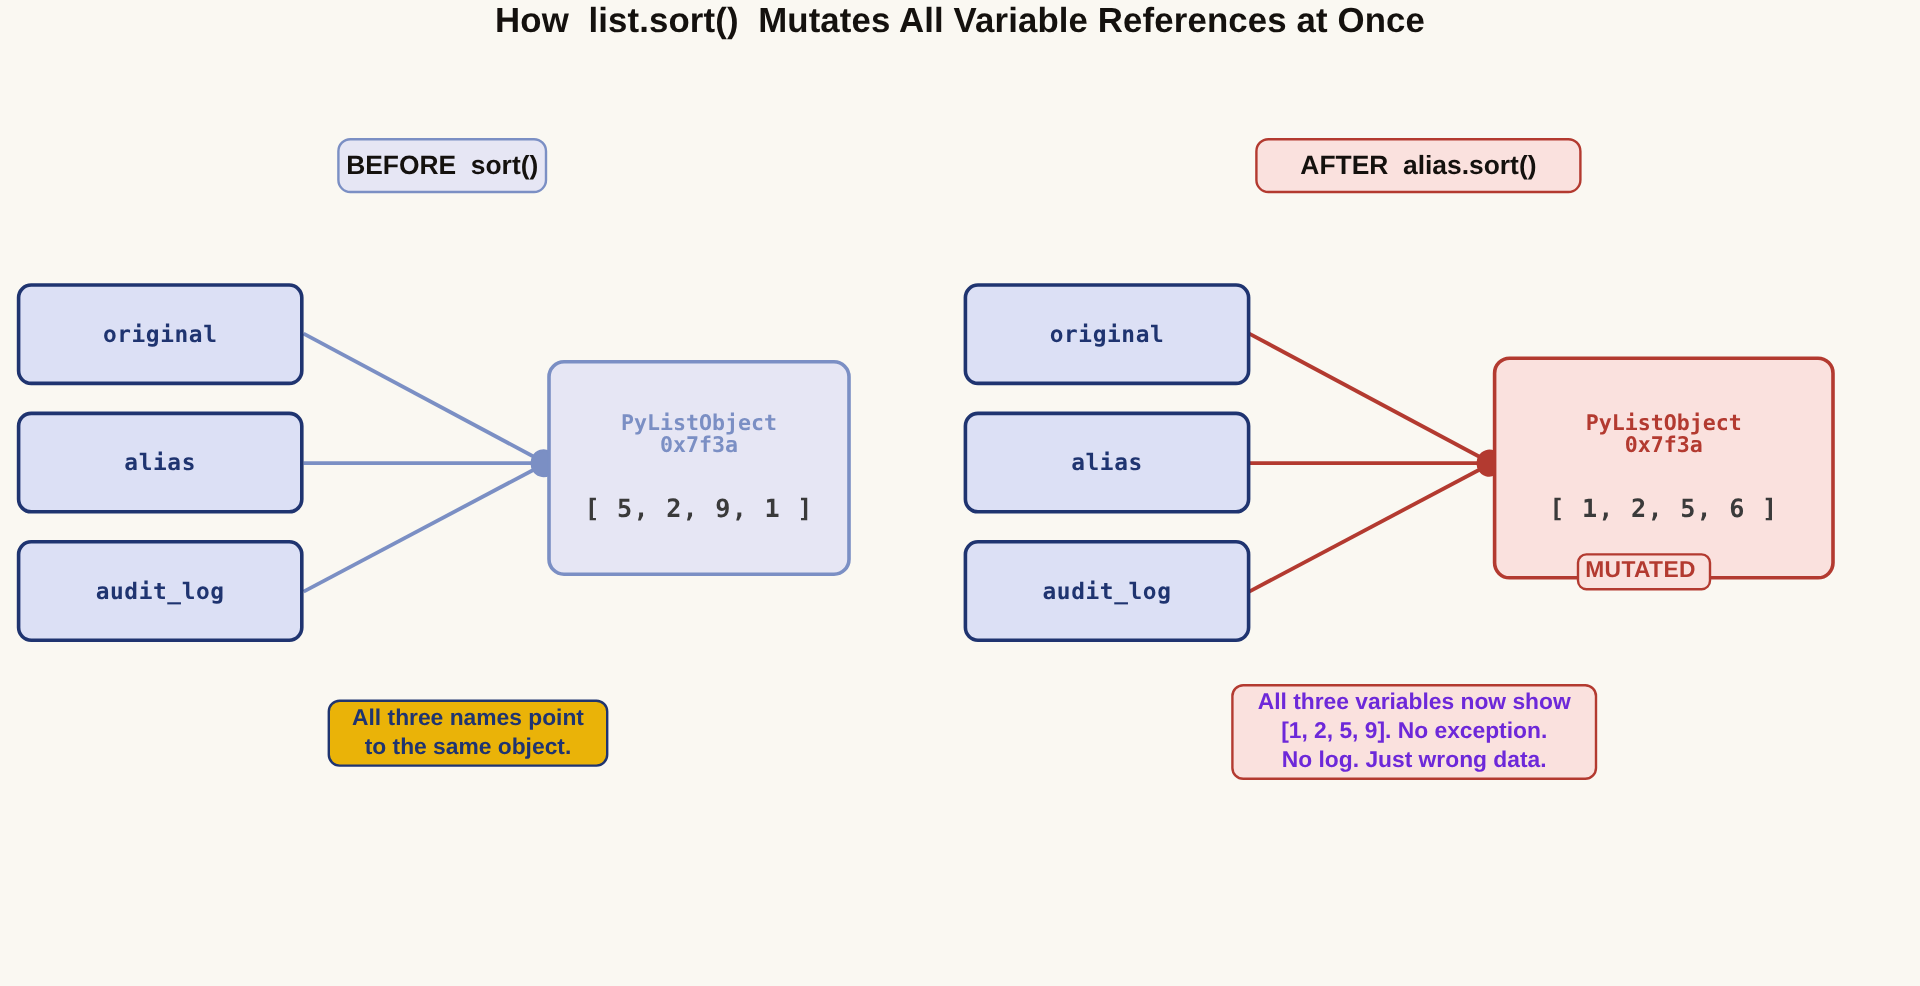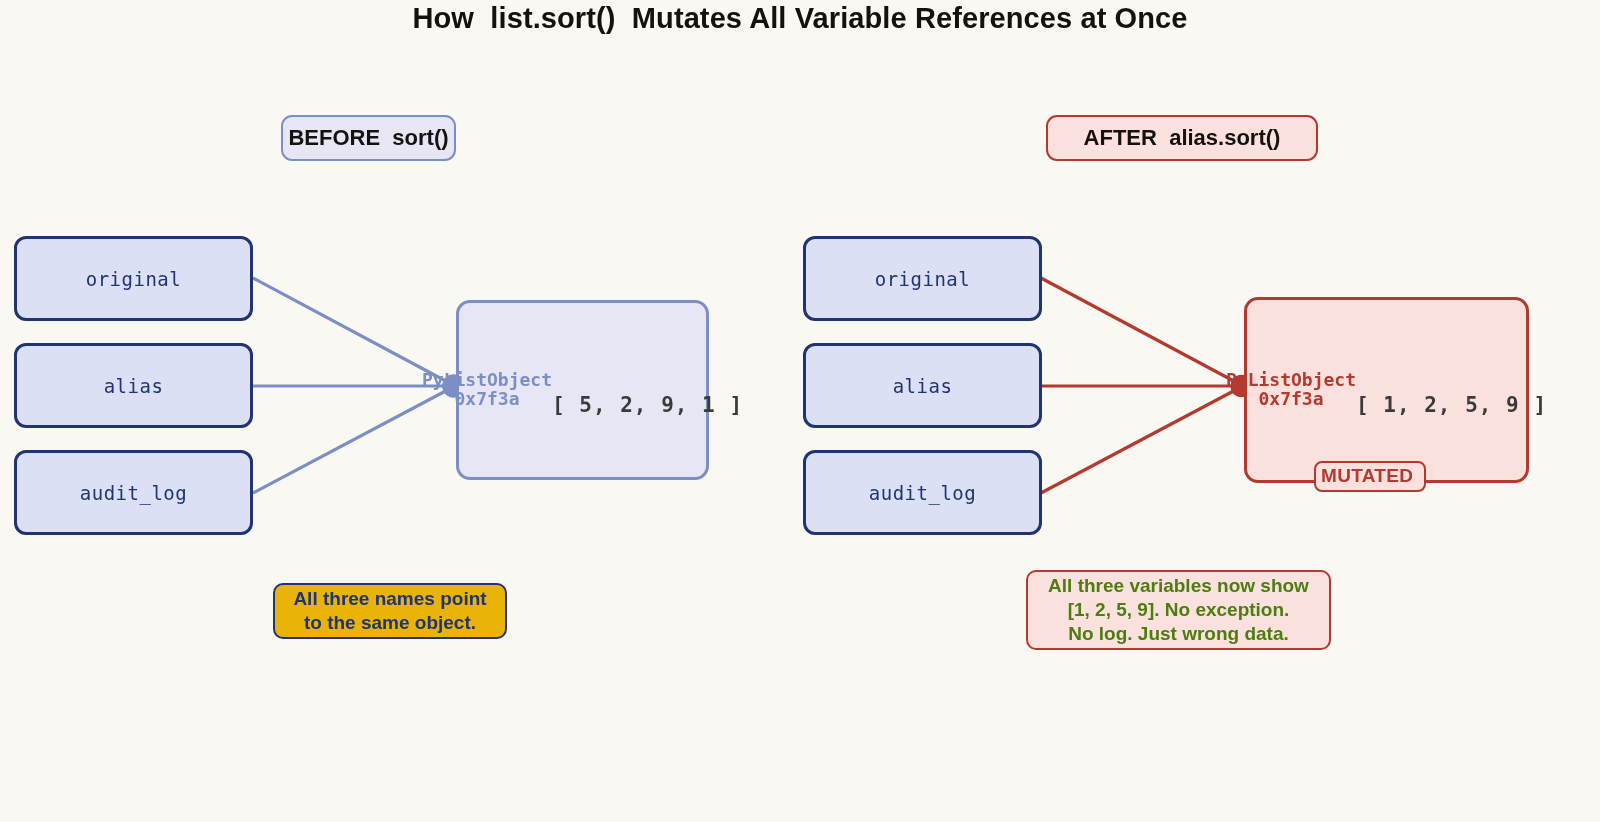--- a/index.html
+++ b/index.html
@@ -82,31 +82,32 @@
     width: 239px;
     height: 85px;
     background: #dce0f5;
     border: 3px solid #1f3470;
     border-radius: 12px;
     display: flex;
     align-items: center;
     justify-content: center;
     font-family: "DejaVu Sans Mono", monospace;
     font-size: 19px;
-    font-weight: normal;
+    font-weight: bold;
     color: #1f3470;
     letter-spacing: 0.5px;
   }
 
   
   .obj-box {
     position: absolute;
     box-sizing: border-box;
     border-radius: 14px;
     display: flex;
+    flex-direction: column;
     align-items: center;
     justify-content: center;
   }
   .obj-box.before {
     left: 456px;
     top: 300px;
     width: 253px;
     height: 180px;
     background: #e6e6f4;
     border: 3px solid #7b8fc4;
@@ -179,21 +180,21 @@
     border: 2.5px solid #1f3470;
     color: #1f3470;
   }
   .caption.after {
     left: 1026px;
     top: 570px;
     width: 305px;
     height: 80px;
     background: #fae1de;
     border: 2.5px solid #b33a30;
-    color: #4d7c0f;
+    color: #6d28d9;
   }
 </style>
 </head>
 <body>
 
 <div id="canvas">
 
   <div class="title">How  list.sort()  Mutates All Variable References at Once</div>
 
   <svg id="arrow-layer" viewBox="0 0 1600 822">
@@ -236,21 +237,21 @@
 
   <div class="phase-badge after">AFTER  alias.sort()</div>
 
   <div class="var-box" style="left:803px; top:236px;">original</div>
   <div class="var-box" style="left:803px; top:343px;">alias</div>
   <div class="var-box" style="left:803px; top:450px;">audit_log</div>
 
   <div class="obj-box after">
     <div class="obj-title">PyListObject
 0x7f3a</div>
-    <div class="obj-values">[ 1, 2, 5, 9 ]</div>
+    <div class="obj-values">[ 1, 2, 5, 6 ]</div>
   </div>
 
   <div class="mutated-badge">MUTATED</div>
 
   <div class="caption after">All three variables now show
 [1, 2, 5, 9]. No exception.
 No log. Just wrong data.</div>
 
 </div>
 

